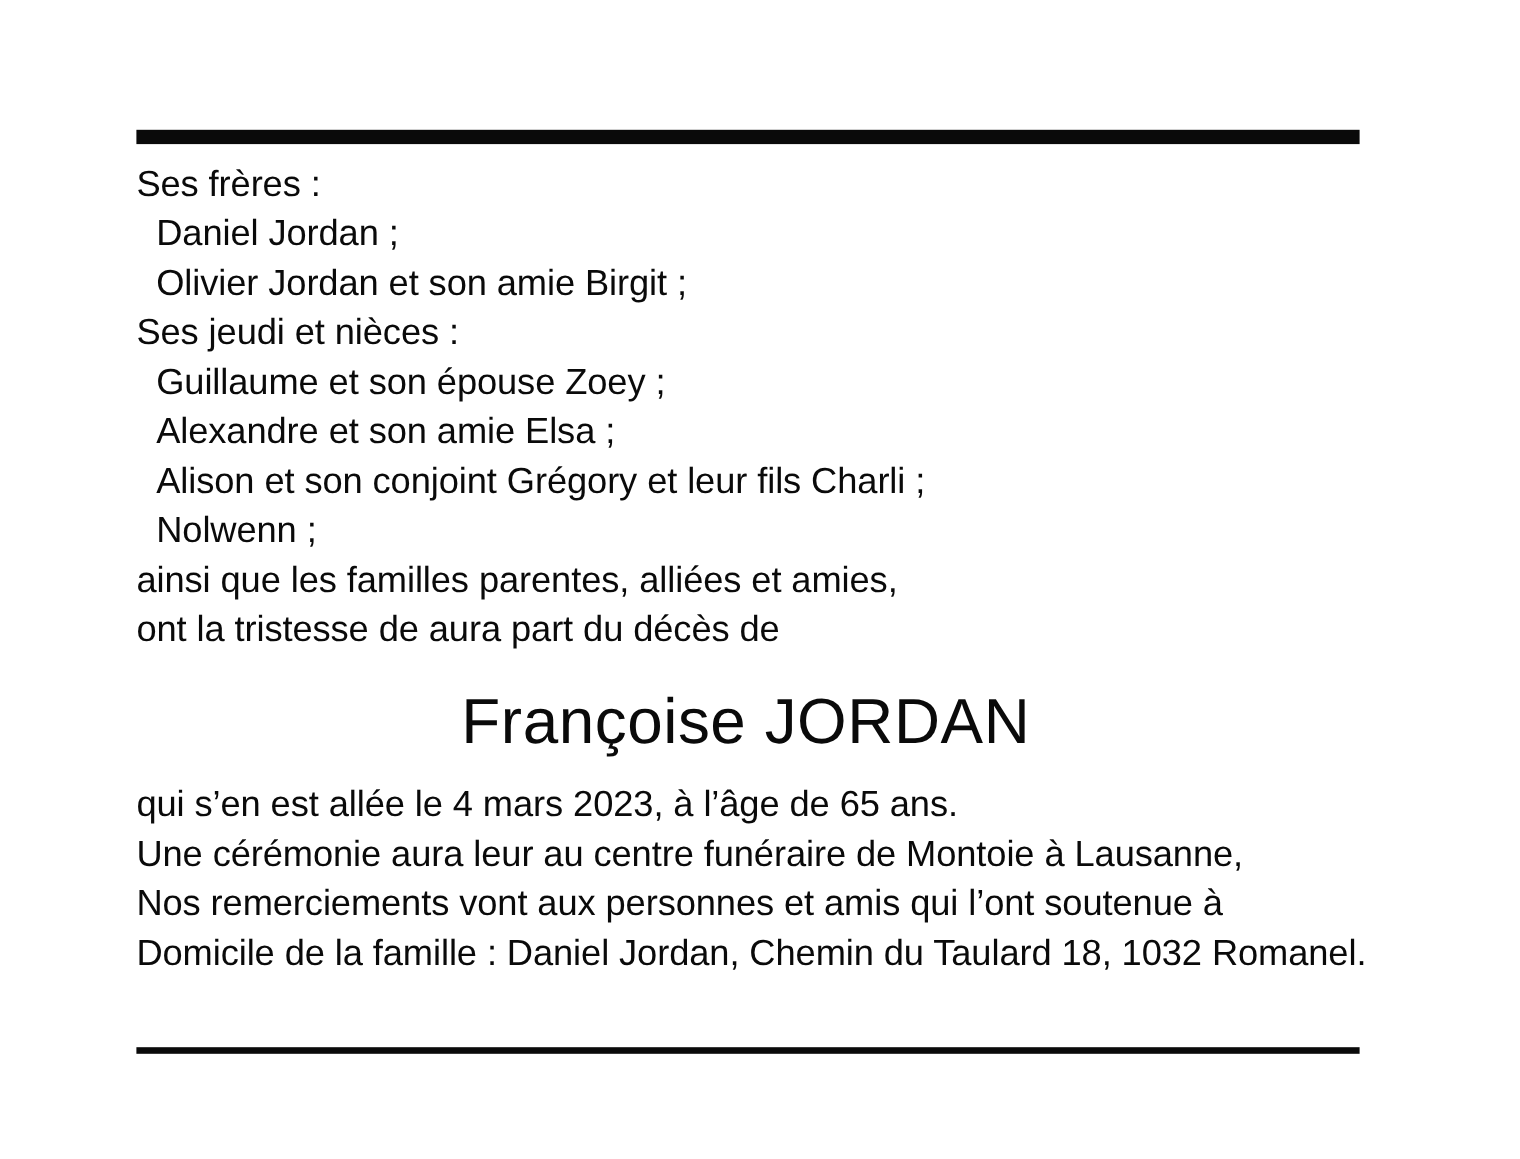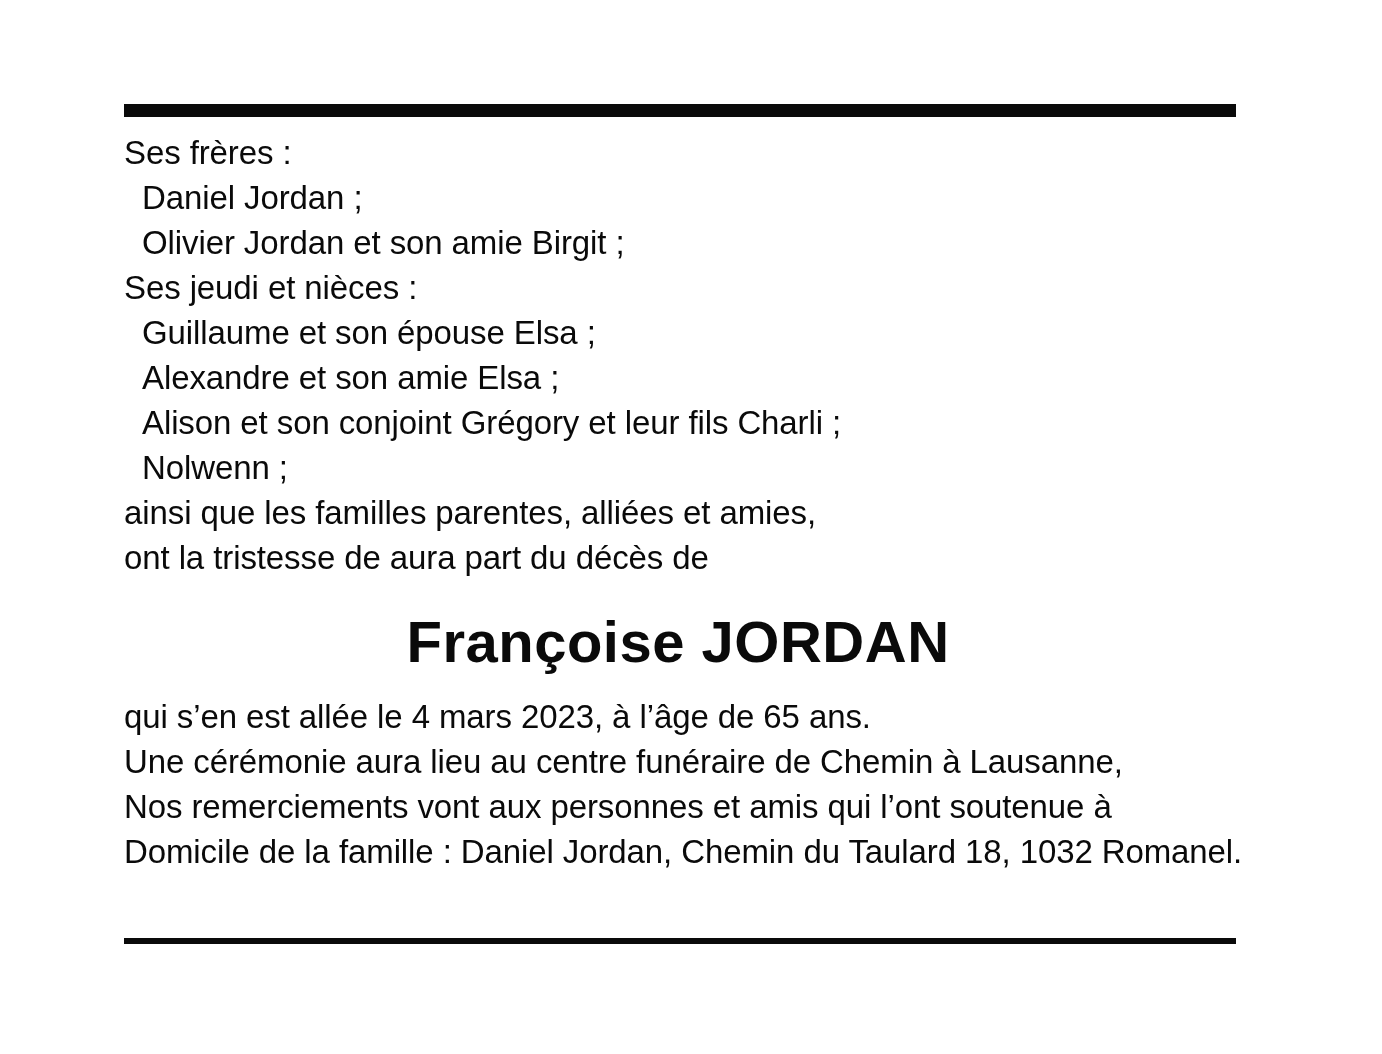--- a/index.html
+++ b/index.html
@@ -10,21 +10,21 @@
   body {
     width: 1382px;
     height: 1054px;
     font-family: "Liberation Sans", sans-serif;
     color: #0a0a0a;
     overflow: hidden;
   }
   .notice {
     position: absolute;
     left: 124px;
-    top: 0;
+    top: 14px;
     width: 1118px;
     height: 936px;
     box-sizing: border-box;
   }
   .rule-top {
     position: absolute;
     left: 0;
     top: 104px;
     width: 1112px;
     height: 13px;
@@ -49,21 +49,21 @@
     line-height: 45px;
     letter-spacing: -0.1px;
     white-space: pre;
   }
   .line.indent {
     padding-left: 18px;
   }
   .deceased-name {
     text-align: center;
     font-size: 58px;
-    font-weight: bold;
+    font-weight: normal;
     line-height: 72px;
     margin-top: 26px;
     margin-bottom: 16px;
     letter-spacing: 0.5px;
     padding-right: 10px;
   }
 </style>
 </head>
 <body>
 
@@ -71,33 +71,33 @@
 
   <div class="rule-top"></div>
 
   <div class="body-block">
 
     <div>
       <div class="line">Ses frères :</div>
       <div class="line indent">Daniel Jordan ;</div>
       <div class="line indent">Olivier Jordan et son amie Birgit ;</div>
       <div class="line">Ses jeudi et nièces :</div>
-      <div class="line indent">Guillaume et son épouse Elsa ;</div>
+      <div class="line indent">Guillaume et son épouse Zoey ;</div>
       <div class="line indent">Alexandre et son amie Elsa ;</div>
       <div class="line indent">Alison et son conjoint Grégory et leur fils Charli ;</div>
       <div class="line indent">Nolwenn ;</div>
       <div class="line">ainsi que les familles parentes, alliées et amies,</div>
       <div class="line">ont la tristesse de aura part du décès de</div>
     </div>
 
     <div class="deceased-name">Françoise JORDAN</div>
 
     <div>
       <div class="line">qui s’en est allée le 4 mars 2023, à l’âge de 65 ans.</div>
-      <div class="line">Une cérémonie aura lieu au centre funéraire de Chemin à Lausanne,</div>
+      <div class="line">Une cérémonie aura leur au centre funéraire de Montoie à Lausanne,</div>
       <div class="line">Nos remerciements vont aux personnes et amis qui l’ont soutenue à</div>
       <div class="line">Domicile de la famille : Daniel Jordan, Chemin du Taulard 18, 1032 Romanel.</div>
     </div>
 
   </div>
 
   <div class="rule-bottom"></div>
 
 </div>
 

